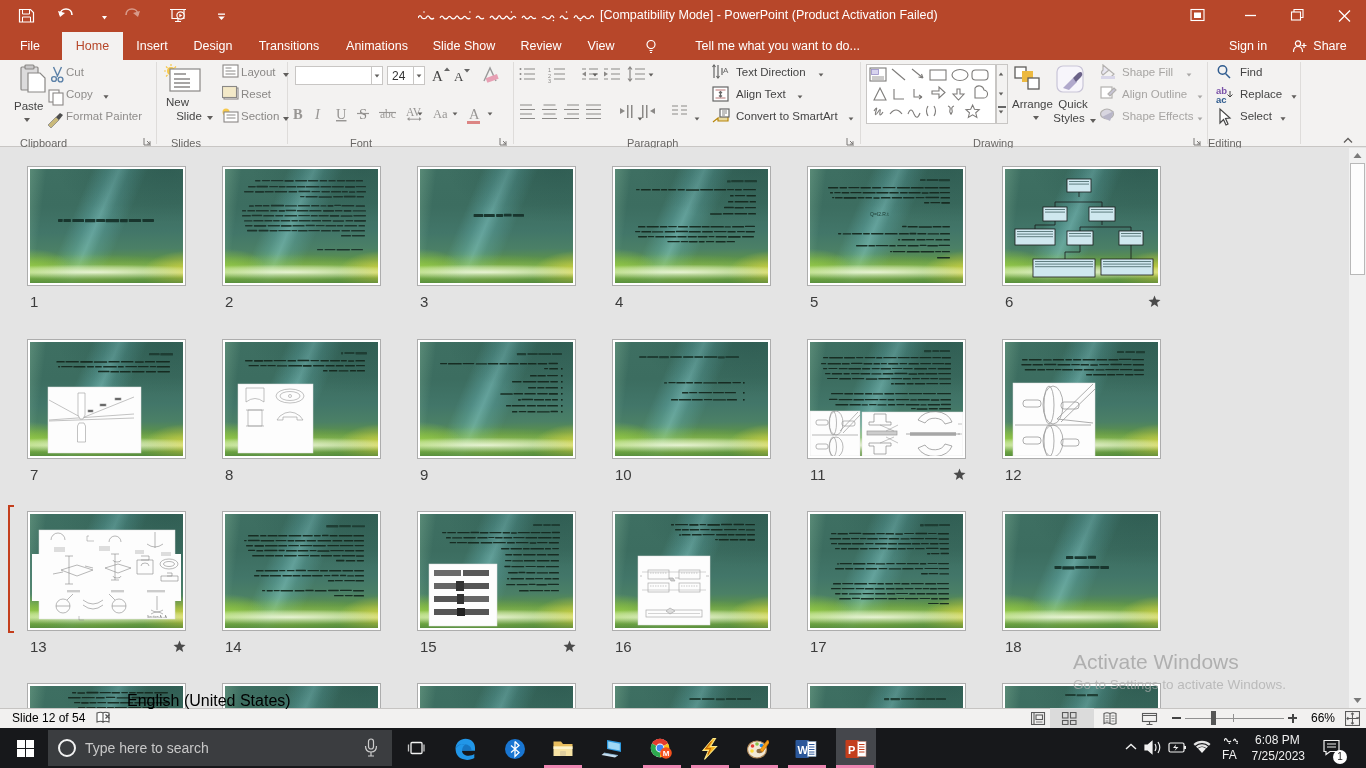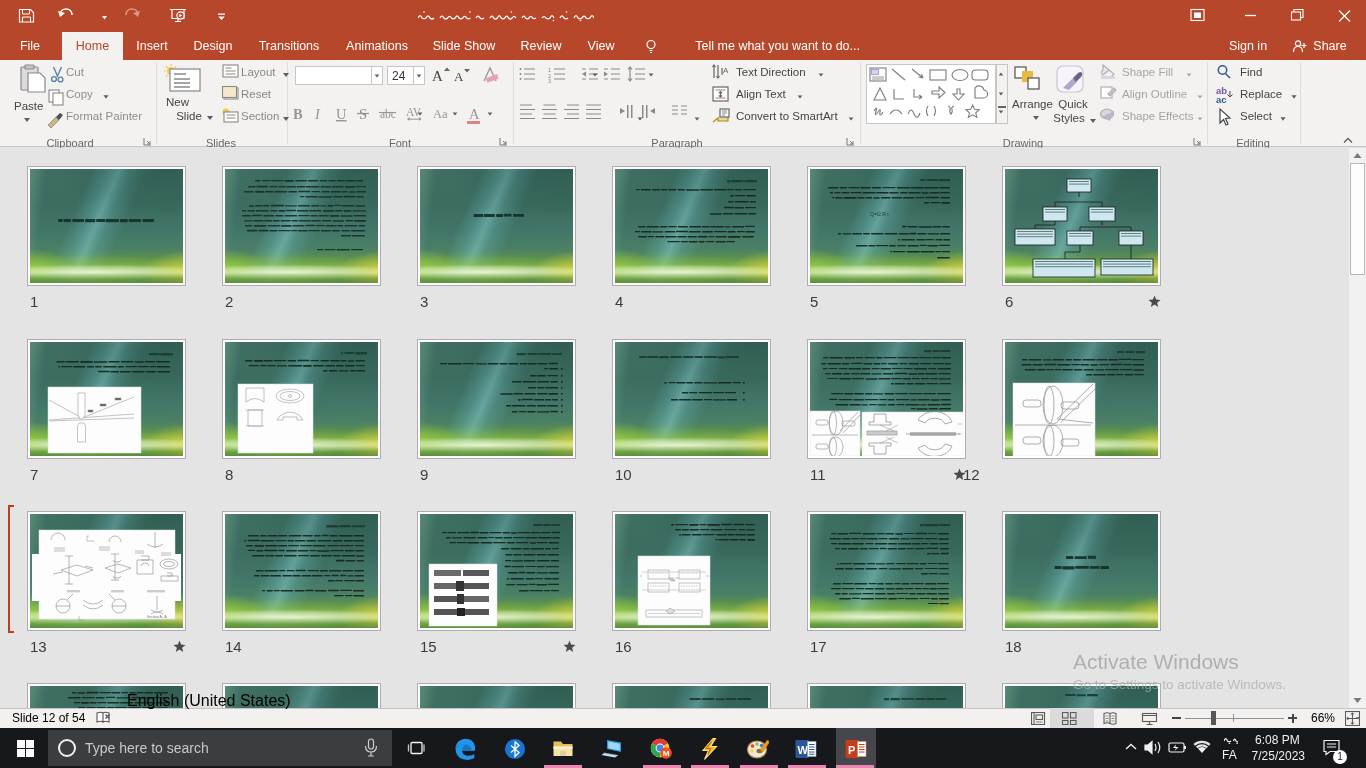--- a/index.html
+++ b/index.html
@@ -2,21 +2,21 @@
 <html><head><meta charset="utf-8"><style>
 *{margin:0;padding:0;box-sizing:border-box}
 html,body{width:1366px;height:768px;overflow:hidden;font-family:"Liberation Sans",sans-serif;background:#e4e4e4}
 .abs{position:absolute}
 #titlebar{position:absolute;left:0;top:0;width:1366px;height:32px;background:#b7472a}
 #tabs{position:absolute;left:0;top:32px;width:1366px;height:28px;background:#b7472a}
 .tab{position:absolute;top:0;height:28px;line-height:28px;color:#fff;font-size:12.5px;text-align:center}
 #hometab{position:absolute;left:62px;top:0;width:61px;height:28px;background:#f3f2f1;color:#b7472a;font-size:12.5px;text-align:center;line-height:28px}
 #ribbon{position:absolute;left:0;top:60px;width:1366px;height:87px;background:#f3f2f1;border-bottom:1px solid #c8c6c4}
 .gsep{position:absolute;top:62px;width:1px;height:82px;background:#dedcda}
-.glabel{position:absolute;top:137px;font-size:11px;color:#696765;text-align:center}
+.glabel{position:absolute;top:137px;font-size:11px;color:#696765;text-align:left}
 .rtxt{position:absolute;font-size:11.5px;color:#444;white-space:nowrap}
 .rtxt.dis{color:#a7a5a3}
 .rtxt.dis2{color:#8f8d8b}
 .combo{position:absolute;background:#fff;border:1px solid #c8c6c4;height:19px}
 .dtri{position:absolute;width:0;height:0;border-left:3.5px solid transparent;border-right:3.5px solid transparent;border-top:4px solid #605e5c}
 #work{position:absolute;left:0;top:148px;width:1366px;height:560px;background:#e4e4e4;overflow:hidden}
 .th{position:absolute;width:159px;height:120px;background:#fff;border:1px solid #adadad;padding:2px}
 .sl{position:relative;width:153px;height:114px;overflow:hidden;background:
   linear-gradient(180deg, rgba(52,105,50,0) 91%, rgba(60,118,56,0.4) 96%, rgba(44,100,52,0.5) 100%),
   radial-gradient(100% 8% at 42% 90.5%, rgba(246,252,234,0.84), rgba(242,251,224,0.38) 55%, rgba(242,251,224,0) 85%),
@@ -70,20 +70,21 @@
         <path d="M72.0 9 q1.9 -4.0 3.7 0 q1.9 2.1 3.7 0 q1.9 -4.9 3.7 0 q1.9 1.6 3.7 0 q1.9 -4.0 3.7 0 q1.9 2.0 3.7 0 q1.9 -3.4 3.7 0" fill="none" stroke="#fff" stroke-width="1.25"></path>
         <circle cx="93.4" cy="3.0" r="0.8" fill="#fff"></circle>
         <path d="M104.0 9 q1.8 -3.7 3.5 0 q1.8 1.9 3.5 0 q1.8 -3.3 3.5 0 q1.8 1.2 3.5 0" fill="none" stroke="#fff" stroke-width="1.25"></path>
         <path d="M124.0 9 q2.0 -2.9 4.0 0 q2.0 1.5 4.0 0 q2.0 -4.8 4.0 0" fill="none" stroke="#fff" stroke-width="1.25"></path>
         <circle cx="135.4" cy="11.5" r="0.8" fill="#fff"></circle>
         <path d="M142.0 9 q2.0 -4.4 4.0 0 q2.0 1.9 4.0 0" fill="none" stroke="#fff" stroke-width="1.25"></path>
         <circle cx="148.5" cy="3.0" r="0.8" fill="#fff"></circle>
         <path d="M156.0 9 q2.0 -4.9 4.0 0 q2.0 1.6 4.0 0 q2.0 -3.8 4.0 0 q2.0 1.3 4.0 0 q2.0 -4.8 4.0 0" fill="none" stroke="#fff" stroke-width="1.25"></path>
         <circle cx="162.5" cy="11.5" r="0.8" fill="#fff"></circle>
       </svg>
+      <div class="abs" style="left:182px;top:3.5px;font-size:12.5px;color:#fff;white-space:nowrap">[Compatibility Mode] - PowerPoint (Product Activation Failed)</div>
     </div>
     <svg class="abs" style="left:1190px;top:8px" width="170" height="16" viewBox="0 0 170 16" stroke="#fff" fill="none" stroke-width="1.1">
 <rect x="1" y="1.5" width="13" height="11"></rect>
       <rect x="4" y="4.5" width="7" height="5.5" fill="#fff" stroke="none"></rect>
 <path d="M55 7.5 h11" stroke-width="1.3"></path>
 <g transform="translate(101,0)">
         <rect x="0.5" y="4" width="9" height="8"></rect>
         <path d="M3 4 v-2.5 h9 v8 h-2.5"></path>
       </g>
 <g transform="translate(148,0)" stroke-width="1.3">
@@ -1662,21 +1663,21 @@
       <path d="M6.5 0.5 l1.6 4.1 l4.4 .3 l-3.4 2.8 l1.1 4.3 l-3.7-2.4 l-3.7 2.4 l1.1-4.3 l-3.4-2.8 l4.4-.3 z" fill="#4a4a4a"></path>
     </svg>
     <div class="num" style="left:30px;top:318px">7</div>
     <div class="num" style="left:225px;top:318px">8</div>
     <div class="num" style="left:420px;top:318px">9</div>
     <div class="num" style="left:615px;top:318px">10</div>
     <div class="num" style="left:810px;top:318px">11</div>
     <svg class="abs" style="left:953px;top:320px" width="13" height="13" viewBox="0 0 13 13">
       <path d="M6.5 0.5 l1.6 4.1 l4.4 .3 l-3.4 2.8 l1.1 4.3 l-3.7-2.4 l-3.7 2.4 l1.1-4.3 l-3.4-2.8 l4.4-.3 z" fill="#4a4a4a"></path>
     </svg>
-    <div class="num" style="left:963px;top:318px">12</div>
+    <div class="num" style="left:1005px;top:318px">12</div>
     <div class="num" style="left:30px;top:490px">13</div>
     <svg class="abs" style="left:173px;top:492px" width="13" height="13" viewBox="0 0 13 13">
       <path d="M6.5 0.5 l1.6 4.1 l4.4 .3 l-3.4 2.8 l1.1 4.3 l-3.7-2.4 l-3.7 2.4 l1.1-4.3 l-3.4-2.8 l4.4-.3 z" fill="#4a4a4a"></path>
     </svg>
     <div class="num" style="left:225px;top:490px">14</div>
     <div class="num" style="left:420px;top:490px">15</div>
     <svg class="abs" style="left:563px;top:492px" width="13" height="13" viewBox="0 0 13 13">
       <path d="M6.5 0.5 l1.6 4.1 l4.4 .3 l-3.4 2.8 l1.1 4.3 l-3.7-2.4 l-3.7 2.4 l1.1-4.3 l-3.4-2.8 l4.4-.3 z" fill="#4a4a4a"></path>
     </svg>
     <div class="num" style="left:615px;top:490px">16</div>

